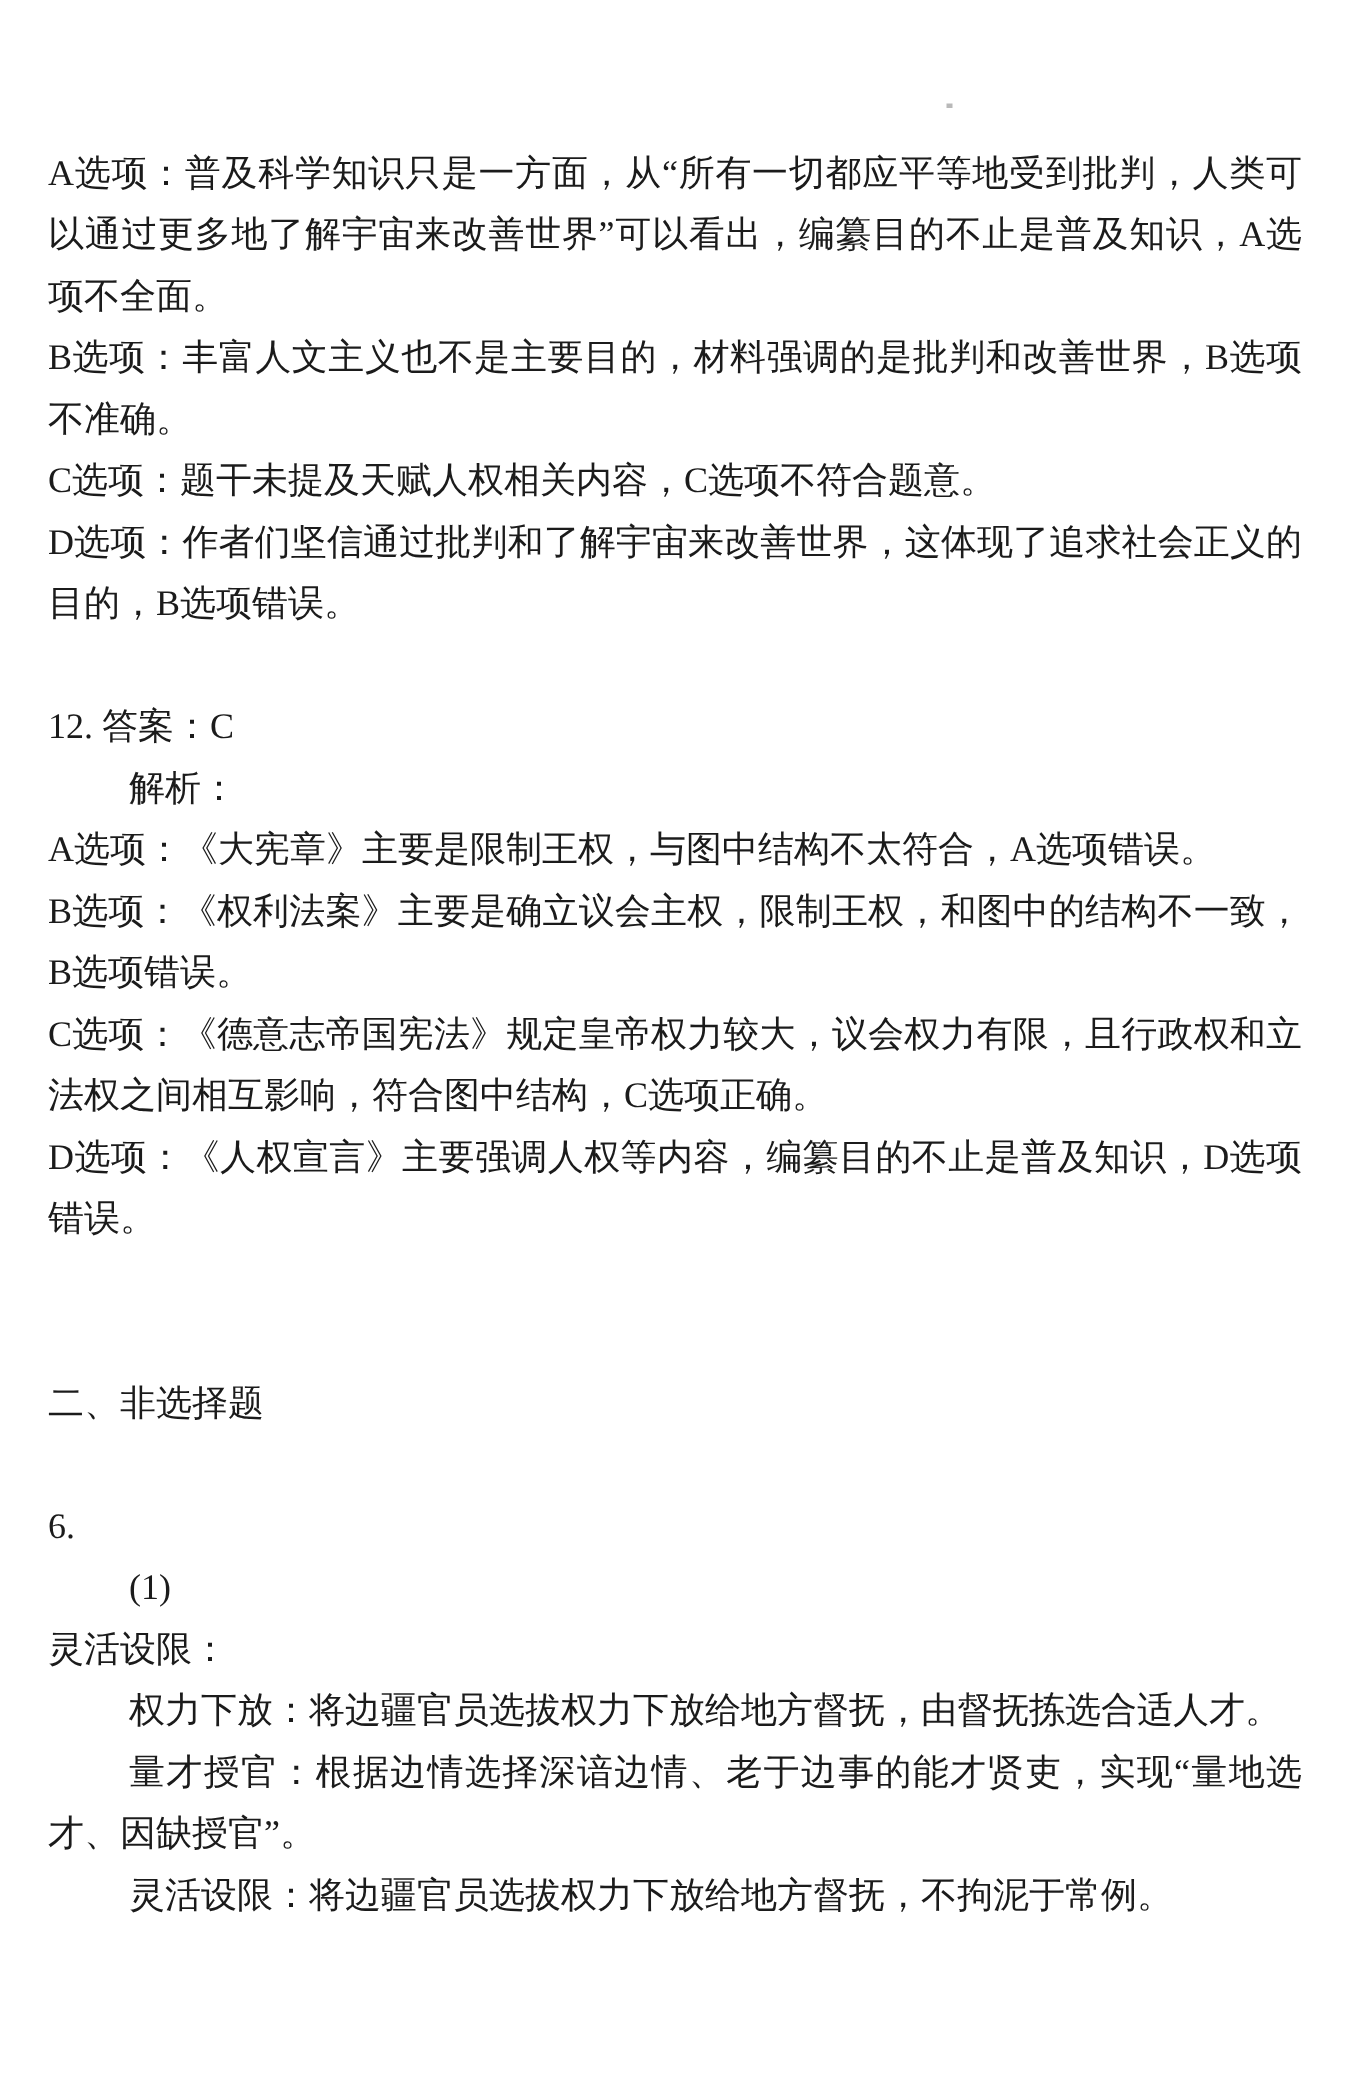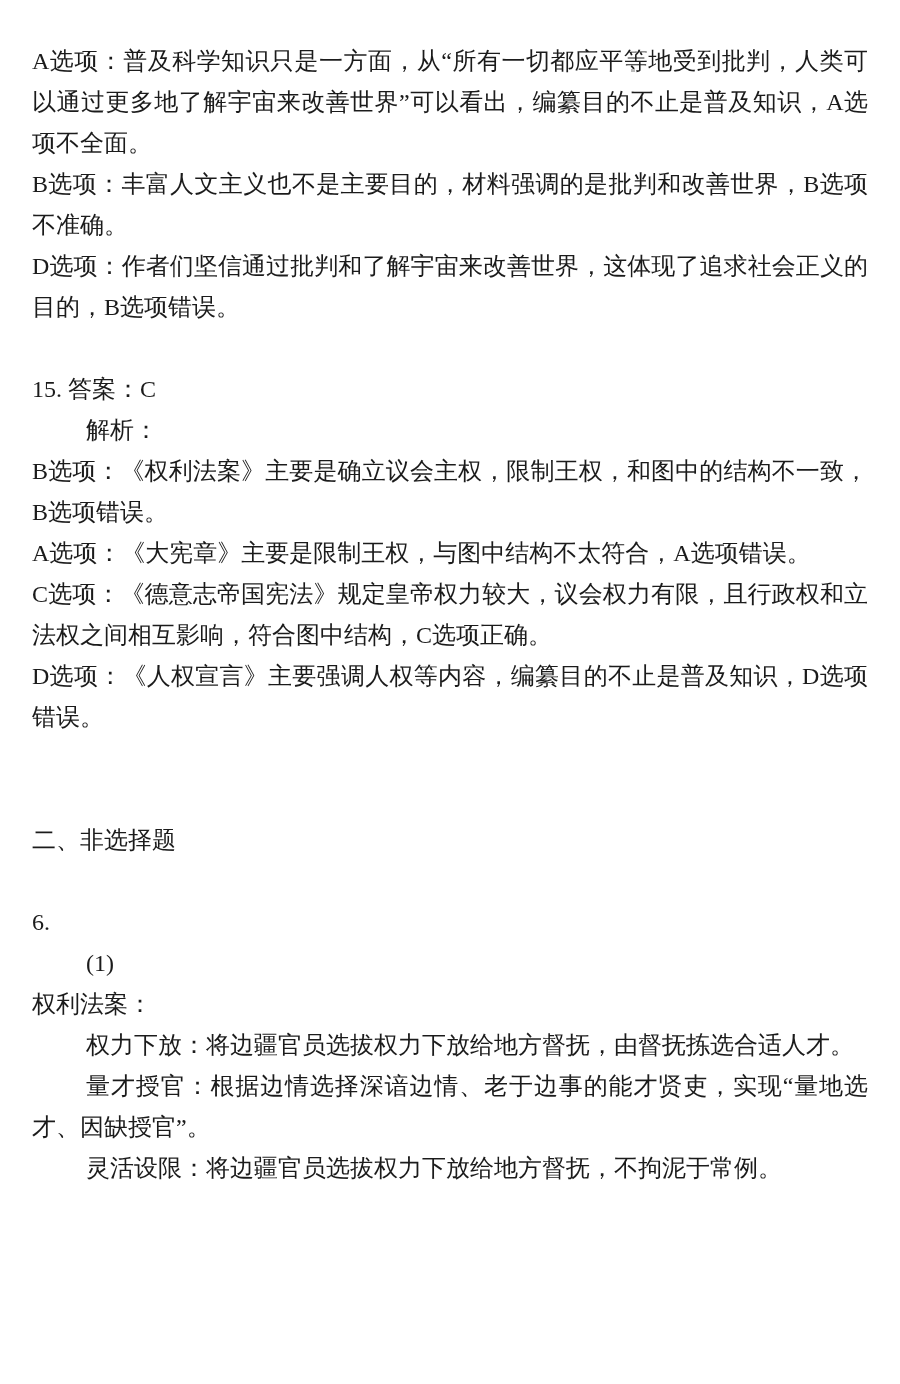--- a/index.html
+++ b/index.html
@@ -11,21 +11,21 @@
     width: 900px;
     height: 1384px;
     overflow: hidden;
   }
   .page {
     position: relative;
     box-sizing: border-box;
     width: 900px;
     height: 1384px;
     background: #ffffff;
-    padding: 41px 32px 0 32px;
+    padding: 96px 32px 0 32px;
     font-family: "Liberation Serif", "DejaVu Serif", serif;
     color: #1b1b1b;
   }
   p.doc-line {
     margin: 0;
     font-size: 24px;
     line-height: 41px;
     text-align: justify;
     word-break: break-all;
   }
@@ -45,37 +45,38 @@
 </style>
 </head>
 <body>
 
 <div class="page">
 
   <div class="speck"></div>
 
   <p class="doc-line">A选项：普及科学知识只是一方面，从“所有一切都应平等地受到批判，人类可以通过更多地了解宇宙来改善世界”可以看出，编纂目的不止是普及知识，A选项不全面。</p>
   <p class="doc-line">B选项：丰富人文主义也不是主要目的，材料强调的是批判和改善世界，B选项不准确。</p>
+  <p class="doc-line">C选项：题干未提及天赋人权相关内容，C选项不符合题意。</p>
   <p class="doc-line">D选项：作者们坚信通过批判和了解宇宙来改善世界，这体现了追求社会正义的目的，B选项错误。</p>
 
   <div class="spacer-1"></div>
 
-  <p class="doc-line">15. 答案：C</p>
+  <p class="doc-line">12. 答案：C</p>
   <p class="doc-line indent">解析：</p>
+  <p class="doc-line">A选项：《大宪章》主要是限制王权，与图中结构不太符合，A选项错误。</p>
   <p class="doc-line">B选项：《权利法案》主要是确立议会主权，限制王权，和图中的结构不一致，B选项错误。</p>
-  <p class="doc-line">A选项：《大宪章》主要是限制王权，与图中结构不太符合，A选项错误。</p>
   <p class="doc-line">C选项：《德意志帝国宪法》规定皇帝权力较大，议会权力有限，且行政权和立法权之间相互影响，符合图中结构，C选项正确。</p>
   <p class="doc-line">D选项：《人权宣言》主要强调人权等内容，编纂目的不止是普及知识，D选项错误。</p>
 
   <div class="spacer-2"></div>
 
   <p class="doc-line">二、非选择题</p>
 
   <div class="spacer-1"></div>
 
   <p class="doc-line">6.</p>
   <p class="doc-line indent">(1)</p>
-  <p class="doc-line">权利法案：</p>
+  <p class="doc-line">灵活设限：</p>
   <p class="doc-line indent">权力下放：将边疆官员选拔权力下放给地方督抚，由督抚拣选合适人才。</p>
   <p class="doc-line indent">量才授官：根据边情选择深谙边情、老于边事的能才贤吏，实现“量地选才、因缺授官”。</p>
   <p class="doc-line indent">灵活设限：将边疆官员选拔权力下放给地方督抚，不拘泥于常例。</p>
 
 </div>
 
 </body></html>

